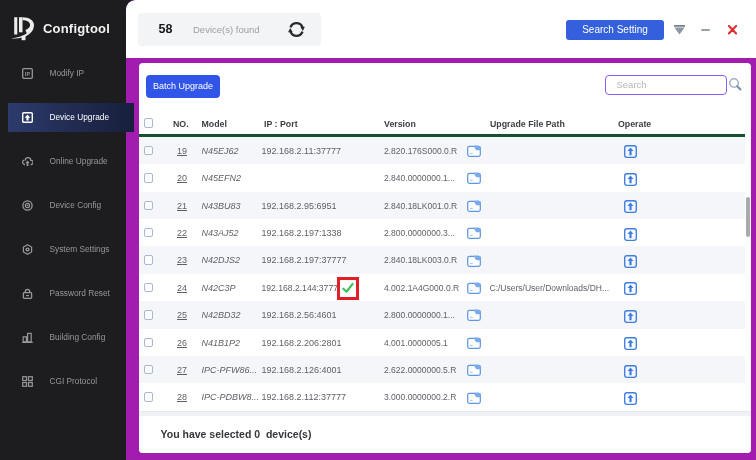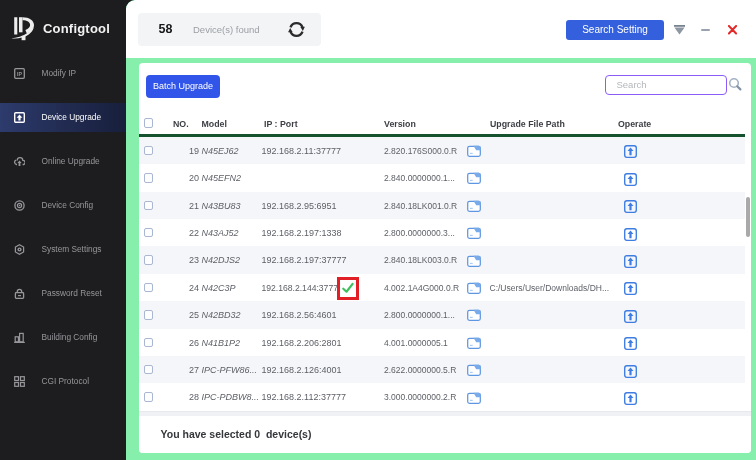--- a/index.html
+++ b/index.html
@@ -3,47 +3,47 @@
 <meta charset="utf-8">
 <style>
 * { margin:0; padding:0; box-sizing:border-box; }
 html,body { width:756px; height:460px; overflow:hidden; }
 body { background:#1d1d1f; font-family:"Liberation Sans",sans-serif; position:relative; }
 .abs { position:absolute; }
 
 
 .sidebar { position:absolute; left:0; top:0; width:126px; height:460px; background:#1d1d1f; }
 .logo-text { position:absolute; left:43px; top:21px; color:#f2f2f2; font-size:13px; font-weight:bold; letter-spacing:.2px; }
-.mi { position:absolute; left:0; width:126px; height:29px; color:#97979b; font-size:8.3px; }
+.mi { position:absolute; left:8px; width:126px; height:29px; color:#97979b; font-size:8.3px; }
 .mi .lbl { position:absolute; left:41.5px; top:0; line-height:29px; }
 .mi svg { position:absolute; left:14px; top:9px; }
 .mi.active { background:linear-gradient(90deg,#2d3b6d 0%,#222c52 50%,#171f3c 100%); color:#fff; }
 
 
-.main { position:absolute; left:126px; top:0; width:630px; height:460px; background:#86efac; border-top-left-radius:9px; overflow:hidden; }
+.main { position:absolute; left:126px; top:0; width:630px; height:460px; background:#a21caf; border-top-left-radius:9px; overflow:hidden; }
 .topbar { position:absolute; left:0; top:0; width:630px; height:58px; background:#fff; border-top-left-radius:9px; }
 .pill { position:absolute; left:12px; top:13px; width:183px; height:33px; background:#f3f4f6; border-radius:4px; }
 .pill .n { position:absolute; left:20.5px; top:0; line-height:33px; font-size:12.5px; font-weight:bold; color:#17181a; }
 .pill .t { position:absolute; left:55px; top:0; line-height:33px; font-size:9.5px; color:#9b9ea3; }
 .btn-ss { position:absolute; left:440px; top:19.5px; width:98px; height:20px; background:#3560dd; border-radius:3px; color:#fff; font-size:10px; text-align:center; line-height:20px; }
 
 
 .card { position:absolute; left:13px; top:63px; width:612px; height:390px; background:#fff; border-radius:4px; }
 .btn-bu { position:absolute; left:7px; top:12px; width:74px; height:23px; background:#3155e8; border-radius:4px; color:#fff; font-size:9px; text-align:center; line-height:23px; }
 .srch { position:absolute; left:465.5px; top:12px; width:122.5px; height:19.5px; border:1px solid #8b5cf6; border-radius:4px; background:#fff; }
 .srch span { position:absolute; left:11px; top:0; line-height:18px; font-size:9.5px; color:#b4b7bb; }
 
 .thead { position:absolute; left:0; top:45.8px; width:606px; height:28px; background:#fff; font-weight:bold; color:#3d3f44; font-size:8.8px; border-bottom:3px solid #14532d; }
 .thead span { position:absolute; top:1.4px; line-height:28px; }
 .tbody { position:absolute; left:0; top:73.8px; width:606px; height:274px; overflow:hidden; }
 .row { position:absolute; left:0; width:606px; height:27.4px; font-size:9px; color:#5c5f66; }
 .row.alt { background:#f5f6f9; }
 .row span { position:absolute; top:1px; line-height:27.4px; }
 .cb { position:absolute; left:4.5px; width:9.5px; height:9.5px; border:1px solid #a9b7d3; border-radius:2px; background:#fdfdfe; }
-.c-no { left:50px; }
+.c-no { left:38px;text-decoration:underline; }
 .c-mo { left:62.5px;font-style:italic; }
 .c-ip { left:122.5px; }
 .c-ve { left:245px; font-size:8.5px; }
 .c-pa { left:350.5px; font-size:8.5px; }
 .fold { position:absolute; left:328px; top:8.2px; }
 .upld { position:absolute; left:484.5px; top:8.7px; }
 
 .band { position:absolute; left:0; top:348px; width:612px; height:5px; background:#f0f1f4; border-top:1px solid #e7e9ec; }
 .foot { position:absolute; left:0; top:353px; width:612px; height:37px; background:#fff; border-radius:0 0 4px 4px; }
 .foot span { position:absolute; left:21.5px; top:0; line-height:37px; font-size:10.5px; font-weight:bold; color:#35373b;text-align:right; }

